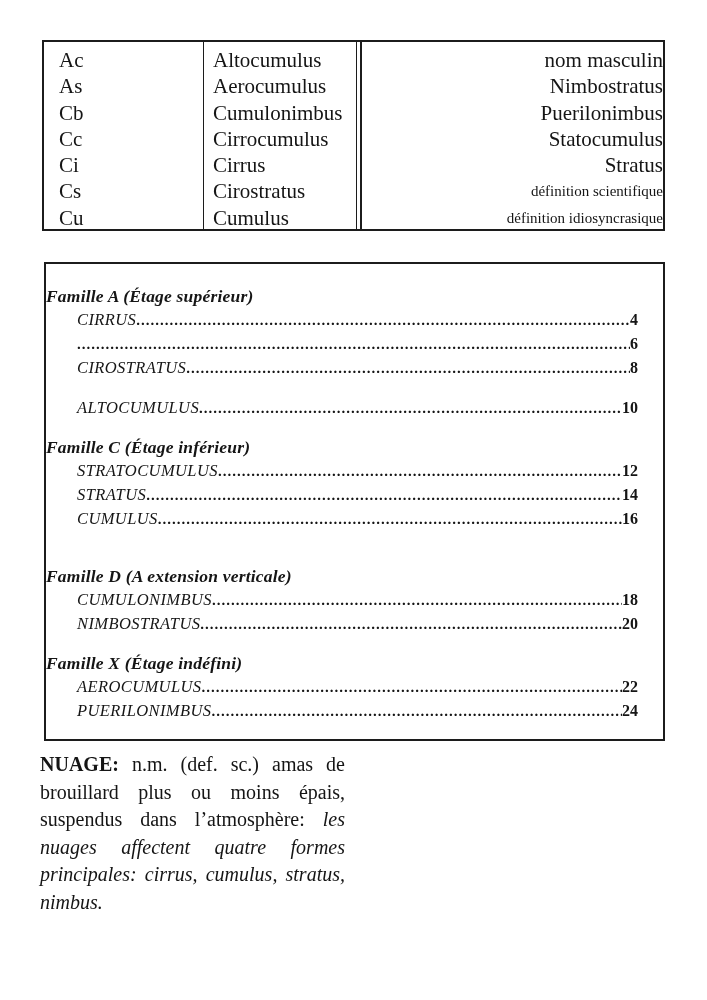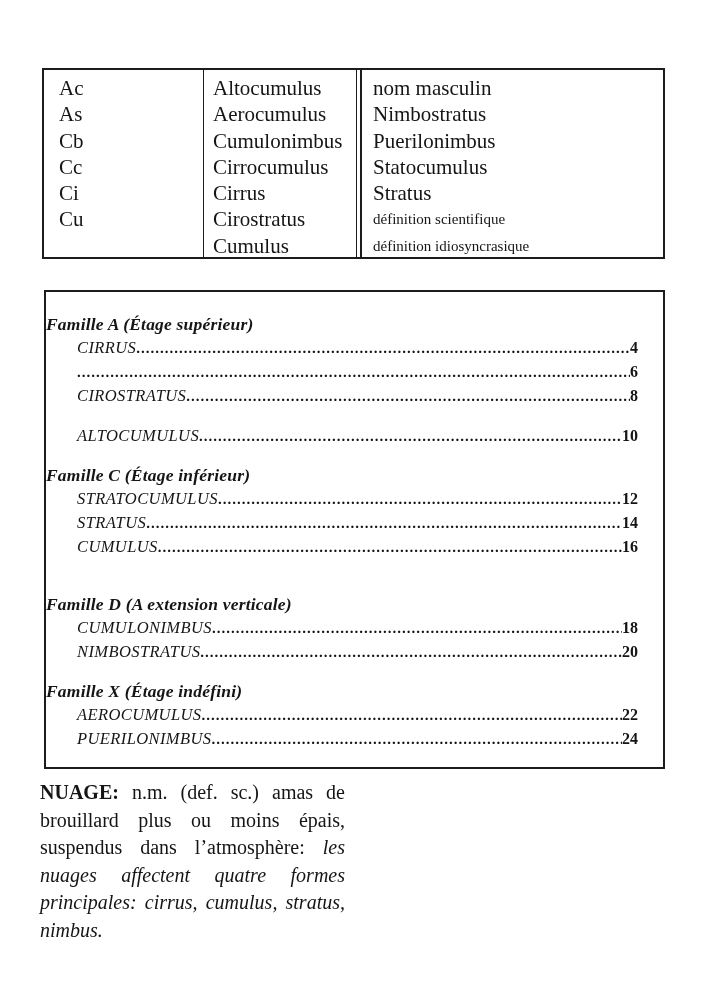--- a/index.html
+++ b/index.html
@@ -3,34 +3,34 @@
 <meta charset="utf-8">
 <style>
   * { margin:0; padding:0; box-sizing:border-box; }
   html,body { background:#ffffff; }
   body {
     width:707px; height:1000px;
     font-family:"Liberation Serif","DejaVu Serif",serif;
     color:#151515;
     position:relative;
   }
-  .page { position:relative; width:707px; height:968px; background:#ffffff; overflow:hidden;margin-top:28px; }
+  .page { position:relative; width:707px; height:968px; background:#ffffff; overflow:hidden; }
 
   
   .abbrev-box {
     position:absolute; left:42px; top:40px; width:623px; height:191px;
     border:2px solid #1c1c1c; display:flex; background:#fff;
   }
   .abbrev-col { padding-top:5px; }
   .cell { height:26.3px; line-height:26.3px; font-size:21px; white-space:nowrap; }
   .cell.small { font-size:15px; }
   .col1 { width:159px; padding-left:15px; }
   .col2 { width:152px; padding-left:9px;  }
   .col3 { width:146px; padding-left:12px; }
-  .col4 { flex:1; padding-left:11px; overflow:hidden; }
+  .col4 { flex:1; padding-left:11px; overflow:hidden;text-align:right; }
   .vsep  { width:1px; background:#1c1c1c; }
   .vsep2 { width:5px; border-left:1.5px solid #1c1c1c; border-right:1.5px solid #1c1c1c; }
 
   
   .toc-box {
     position:absolute; left:44px; top:262px; width:621px; height:479px;
     border:2px solid #1c1c1c; padding:21px 25px 0 0; background:#fff;
   }
   .toc-section { margin-top:16px; }
   .toc-section.first { margin-top:0; }
@@ -54,20 +54,21 @@
 
 <div class="page">
 
   <div class="abbrev-box">
     <div class="abbrev-col col1">
       <div class="cell">Ac</div>
       <div class="cell">As</div>
       <div class="cell">Cb</div>
       <div class="cell">Cc</div>
       <div class="cell">Ci</div>
+      <div class="cell">Cs</div>
       <div class="cell">Cu</div>
     </div>
     <div class="vsep"></div>
     <div class="abbrev-col col2">
       <div class="cell">Altocumulus</div>
       <div class="cell">Aerocumulus</div>
       <div class="cell">Cumulonimbus</div>
       <div class="cell">Cirrocumulus</div>
       <div class="cell">Cirrus</div>
       <div class="cell">Cirostratus</div>

